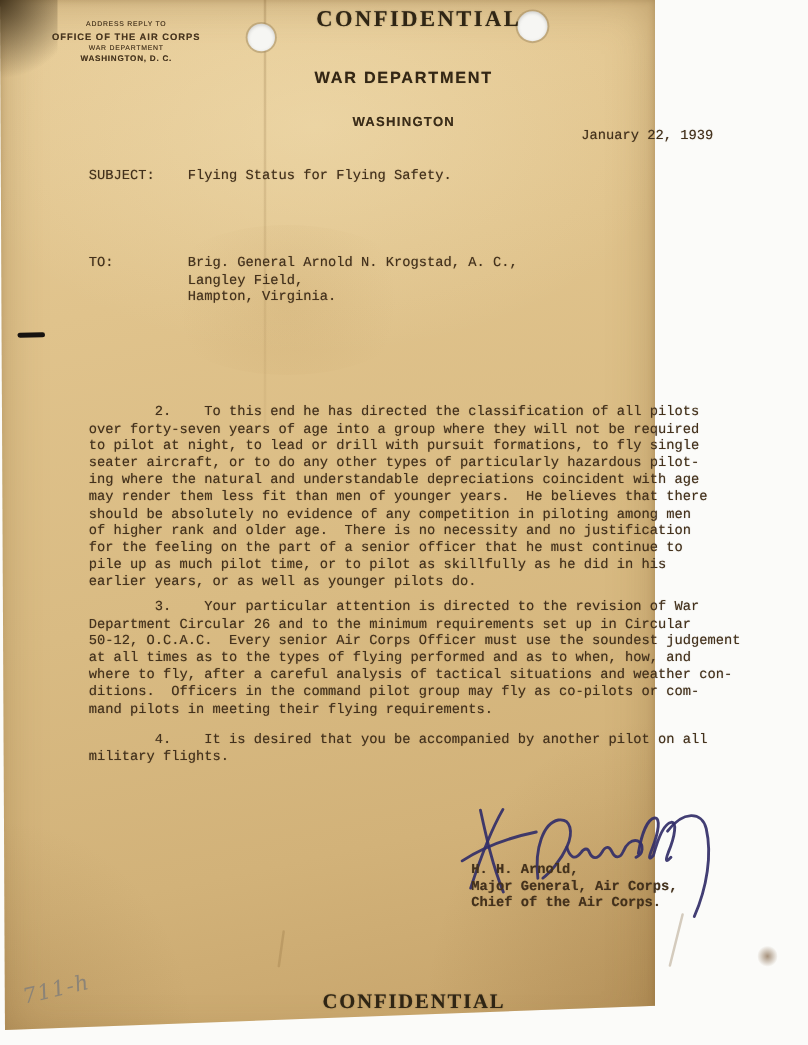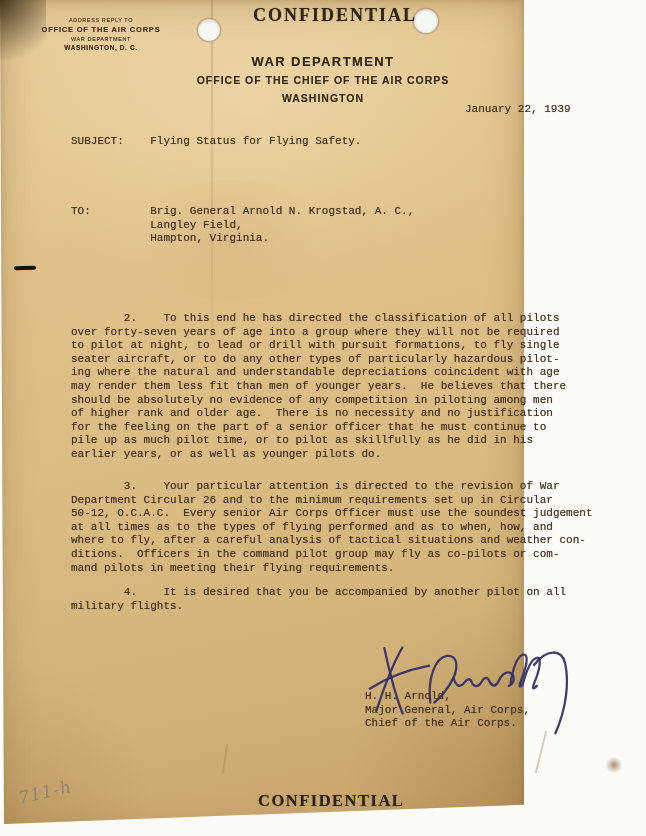--- a/index.html
+++ b/index.html
@@ -65,24 +65,24 @@
   .typed{
     position:absolute;white-space:pre;
     font-family:"Liberation Mono","DejaVu Sans Mono",monospace;
     font-size:11px;line-height:13.6px;color:#43311c;
     text-shadow:0 0 .7px rgba(67,49,28,.55);
   }
   #date-line{left:465px;top:103px;}
   #subject-line{left:71px;top:135px;}
   #to-block{left:71px;top:205px;}
   #para-1{left:71px;top:258px;}
-  #para-2{left:71px;top:312px;}
+  #para-2{left:71px;top:324px;}
   #para-3{left:71px;top:480px;}
   #para-4{left:71px;top:586px;}
-  #sig-typed{left:365px;top:690px;}
+  #sig-typed{left:377px;top:690px;font-weight:bold;}
 
   #margin-dash{position:absolute;left:14px;top:266px;width:22px;height:4px;
     background:#171310;border-radius:2px;transform:rotate(-1deg);}
 
   #signature-svg{position:absolute;left:368px;top:641px;width:215px;height:105px;
     transform:rotate(-2deg);}
   #signature-svg path{fill:none;stroke:#322e68;stroke-width:2.3;stroke-linecap:round;opacity:.92;}
 
   #file-number{position:absolute;left:18px;top:782px;
     font-family:"DejaVu Serif",serif;font-style:italic;font-size:17px;
@@ -108,21 +108,20 @@
   <div id="stamp-top" class="stamp">CONFIDENTIAL</div>
 
   <div id="reply-block">
     <div class="rl1">ADDRESS REPLY TO</div>
     <div class="rl2">OFFICE OF THE AIR CORPS</div>
     <div class="rl3">WAR DEPARTMENT</div>
     <div class="rl4">WASHINGTON, D. C.</div>
   </div>
 
   <div id="dept-title" class="lh">WAR DEPARTMENT</div>
-  <div id="office-title" class="lh">OFFICE OF THE CHIEF OF THE AIR CORPS</div>
   <div id="city-title" class="lh">WASHINGTON</div>
 
   <div id="date-line" class="typed">January 22, 1939</div>
 
   <div id="subject-line" class="typed">SUBJECT:    Flying Status for Flying Safety.</div>
 
   <div id="to-block" class="typed">TO:         Brig. General Arnold N. Krogstad, A. C.,
             Langley Field,
             Hampton, Virginia.</div>
 

